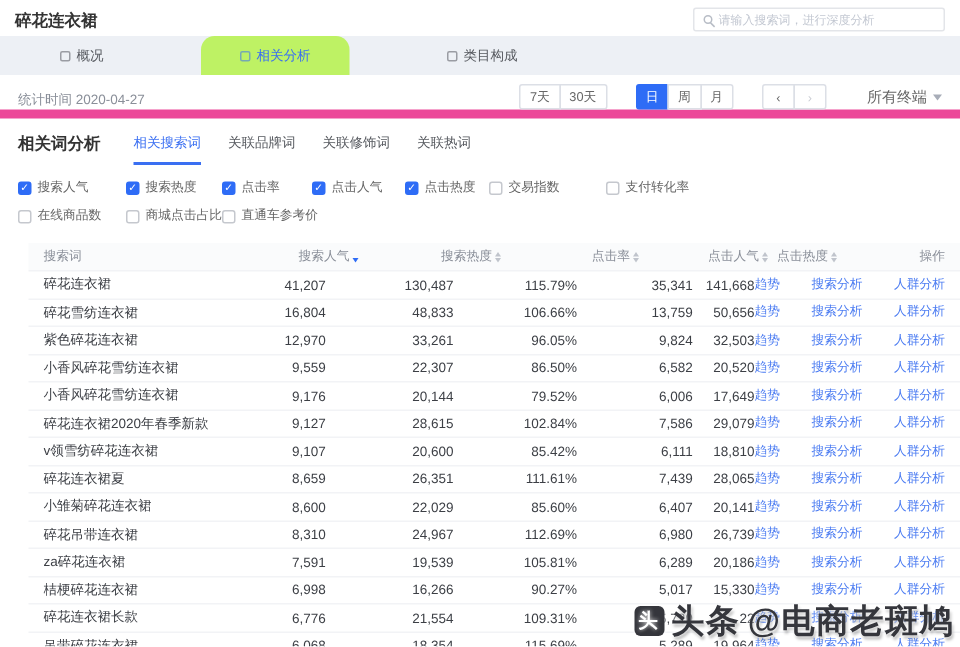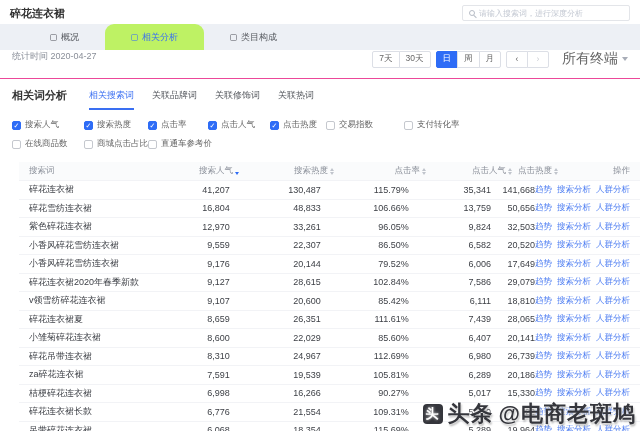--- a/index.html
+++ b/index.html
@@ -11,37 +11,37 @@
   
   .topbar{height:24px;display:flex;align-items:center;justify-content:space-between;padding:2px 10px 0;background:#fff;}
   .page-title{font-size:11px;font-weight:bold;color:#333;}
   .searchbox{width:168px;height:16px;border:1px solid #e3e5e9;border-radius:2px;background:#fff;display:flex;align-items:center;padding:0 6px;gap:4px;}
   .mag{width:6px;height:6px;border:1px solid #b8bdc6;border-radius:50%;position:relative;flex:0 0 auto;}
   .mag::after{content:"";position:absolute;width:4px;height:1px;background:#b8bdc6;transform:rotate(45deg);right:-3px;bottom:-2px;}
   .searchbox input{border:none;outline:none;width:100%;font-size:8px;color:#666;background:transparent;}
   .searchbox input::placeholder{color:#c3c8d2;}
 
   
-  .tabstrip{height:26px;background:#edf0f5;display:flex;align-items:stretch;padding-left:24px;}
+  .tabstrip{height:26px;background:#edf0f5;display:flex;align-items:stretch;padding-left:14px;gap:39px;}
   .tab{display:flex;align-items:center;gap:4px;padding:0 26px;font-size:9px;color:#55585e;cursor:pointer;}
   .tab.active{background:#bef264;border-radius:9px 9px 0 0;color:#3a6ff2;}
   .tab-icon{width:7px;height:7px;border:1px solid currentColor;border-radius:1.5px;opacity:.55;flex:0 0 auto;}
 
   
-  .toolbar{height:29px;display:flex;align-items:flex-start;justify-content:space-between;padding:0 12px;border-bottom:1px solid #ec4899;background:#fff;}
+  .toolbar{height:29px;display:flex;align-items:flex-end;justify-content:space-between;padding:0 12px;border-bottom:6px solid #ec4899;background:#fff;}
   .stat-time{font-size:9px;color:#8a8f99;}
-  .controls{display:flex;align-items:center;gap:5px;}
+  .controls{display:flex;align-items:center;gap:19px;}
   .btn{height:17px;min-width:22px;padding:0 6px;border:1px solid #dcdfe6;border-radius:2px;background:#fff;font-size:8.5px;color:#666;display:inline-flex;align-items:center;justify-content:center;cursor:pointer;}
   .btn-group{display:inline-flex;}
   .btn-group .btn{border-radius:0;margin-left:-1px;}
   .btn-group .btn:first-child{border-radius:2px 0 0 2px;margin-left:0;}
   .btn-group .btn:last-child{border-radius:0 2px 2px 0;}
   .btn.active{background:var(--accent);border-color:var(--accent);color:#fff;}
   .btn.disabled{color:#c9ccd3;}
-  .dropdown{display:inline-flex;align-items:center;gap:4px;font-size:14px;color:#666;margin-left:8px;cursor:pointer;}
+  .dropdown{display:inline-flex;align-items:center;gap:4px;font-size:10px;color:#666;margin-left:8px;cursor:pointer;}
   .caret-down{width:0;height:0;border-left:3px solid transparent;border-right:3px solid transparent;border-top:4px solid #a8adb8;}
 
   
   .section-head{display:flex;align-items:flex-end;gap:22px;padding:9px 12px 0;}
   .section-title{font-size:11px;font-weight:bold;color:#333;padding-bottom:7px;}
   .subtabs{display:flex;gap:18px;}
   .subtab{font-size:9px;color:#55585e;padding-bottom:6px;border-bottom:2px solid transparent;cursor:pointer;}
   .subtab.active{color:#3a6ff2;border-bottom-color:#3a6ff2;text-align:center;}
 
   
@@ -56,21 +56,21 @@
   .table{margin-top:3px;}
   .thead,.trow{display:flex;align-items:center;padding:0 10px;white-space:nowrap;margin-left:19px;}
   .thead{height:18px;background:#fafbfc;color:#8a8f99;font-size:8.5px;}
   .trow{height:18.5px;border-top:1px solid #f2f3f6;font-size:9px;color:#3c3f45;}
   .w0{width:140px;text-align:left;overflow:hidden;}
   .w1{width:70px;text-align:right;}
   .w2{width:95px;text-align:right;}
   .w3{width:92px;text-align:right;}
   .w4{width:86px;text-align:right;}
   .w5{width:46px;text-align:right;}
-  .col-actions{flex:1;display:flex;justify-content:flex-end;align-items:flex-end;gap:5px;font-size:8.5px;}
+  .col-actions{flex:1;display:flex;justify-content:flex-end;align-items:flex-end;gap:21px;font-size:8.5px;}
   .action-link{color:var(--link);cursor:pointer;}
   .hcol{display:inline-flex;align-items:center;justify-content:flex-end;gap:2px;}
   .hcol.w0{justify-content:flex-start;}
   .sorters{display:inline-flex;flex-direction:column;gap:1px;}
   .tri-up{width:0;height:0;border-left:2.5px solid transparent;border-right:2.5px solid transparent;border-bottom:3px solid #c0c4cc;}
   .tri-down{width:0;height:0;border-left:2.5px solid transparent;border-right:2.5px solid transparent;border-top:3px solid #c0c4cc;}
   .sorters.desc .tri-up{visibility:hidden;}
   .sorters.desc .tri-down{border-top-color:var(--accent);}
 
   

